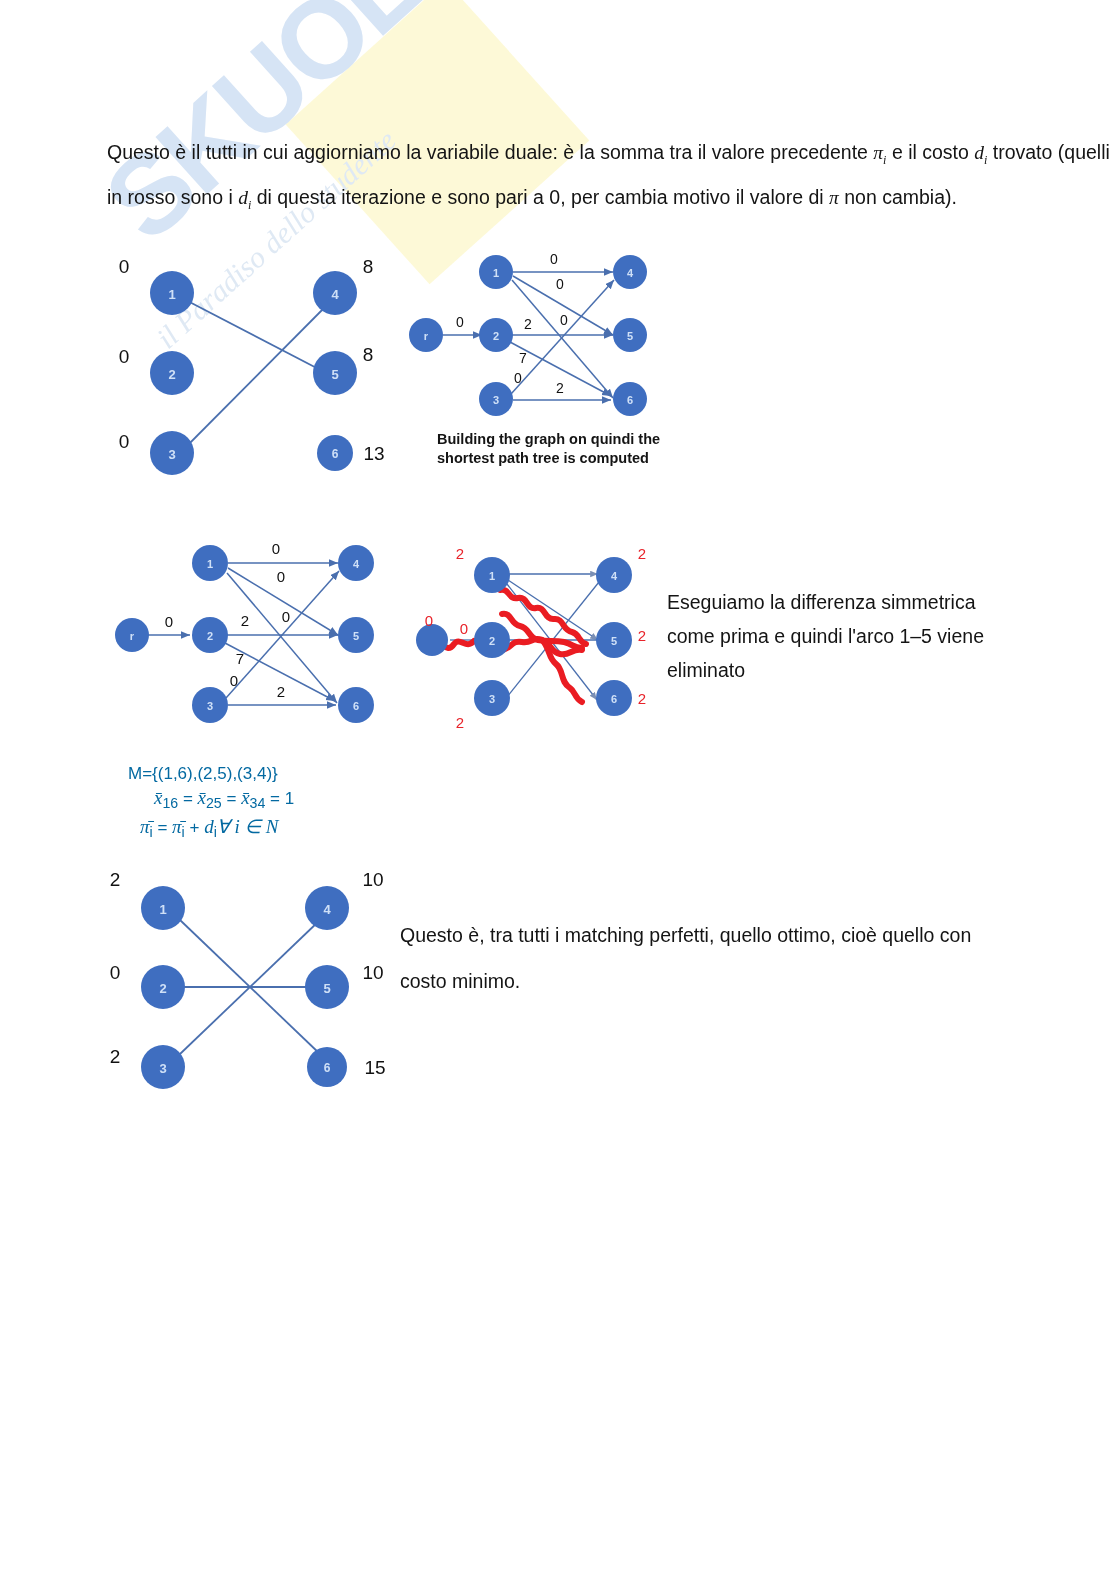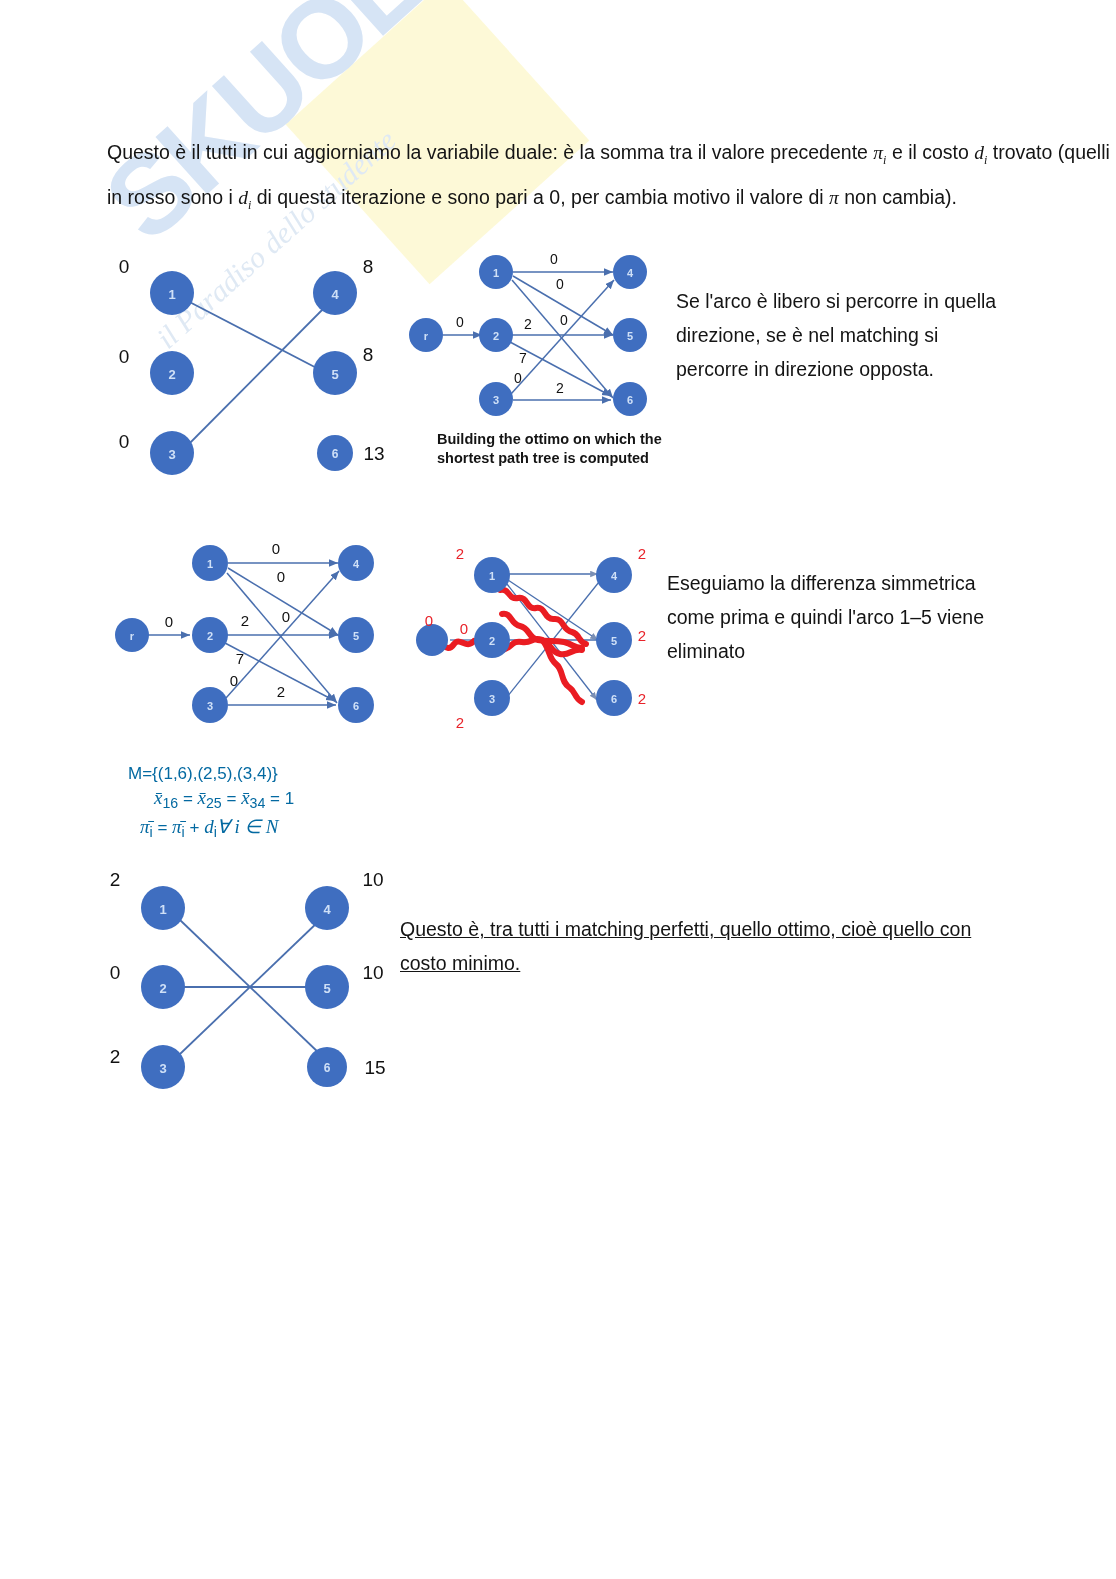--- a/index.html
+++ b/index.html
@@ -65,22 +65,22 @@
     z-index: 3;
     font-size: 19.5px;
     line-height: 37px;
     color: #141414;
   }
   .para .it { font-family: "Liberation Serif", serif; font-style: italic; }
   .para sub { font-size: 12px; font-family: "Liberation Serif", serif; font-style: italic; }
 
   #intro-paragraph { left: 107px; top: 134px; width: 1020px; }
   #note-free-arc   { left: 676px; top: 284px; width: 340px; line-height: 34px; }
-  #note-sym-diff   { left: 667px; top: 566px; width: 345px; line-height: 34px; }
-  #note-optimal    { left: 400px; top: 912px; width: 620px; line-height: 34px; text-decoration: underline; }
+  #note-sym-diff   { left: 667px; top: 585px; width: 345px; line-height: 34px; }
+  #note-optimal    { left: 400px; top: 912px; width: 620px; line-height: 46px; }
 
   .caption {
     position: absolute;
     z-index: 3;
     font-size: 14.5px;
     line-height: 19px;
     font-weight: bold;
     color: #141414;
     font-family: "Liberation Sans", sans-serif;
   }
@@ -250,23 +250,22 @@
       <text class="edge-label" x="146" y="9" font-size="14">0</text>
       <text class="edge-label" x="152" y="34" font-size="14">0</text>
       <text class="edge-label" x="156" y="70" font-size="14">0</text>
       <text class="edge-label" x="120" y="74" font-size="14">2</text>
       <text class="edge-label" x="115" y="108" font-size="14">7</text>
       <text class="edge-label" x="110" y="128" font-size="14">0</text>
       <text class="edge-label" x="152" y="138" font-size="14">2</text>
     </svg>
   </div>
 
-  <div class="caption" id="graph-caption">Building the ottimo on which the shortest path tree is computed</div>
-
-  <div class="para" id="note-free-arc">Se l'arco è libero si percorre in quella direzione, se è nel matching si percorre in direzione opposta.</div>
+  <div class="caption" id="graph-caption">Building the graph on quindi the shortest path tree is computed</div>
+
 
   <div class="diagram" id="diagram-shortest-path-large" style="left:118px; top:538px;">
     <svg width="270" height="190" viewBox="0 0 270 190">
       <defs>
         <marker id="arrowBig" markerWidth="7" markerHeight="7" refX="6" refY="2.5" orient="auto">
           <path d="M0,0 L6,2.5 L0,5 z" fill="#4a6fae"></path>
         </marker>
       </defs>
       <line class="edge-line" x1="30" y1="97" x2="72" y2="97" stroke-width="1.5" marker-end="url(#arrowBig)"></line>
       <g>

